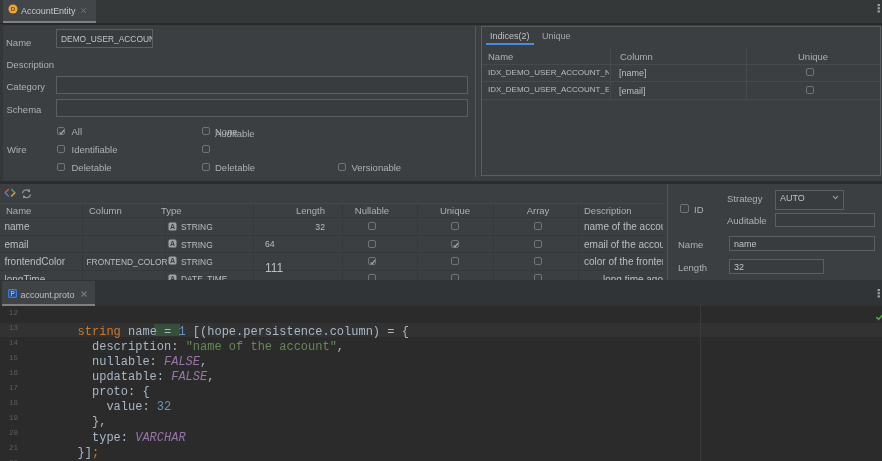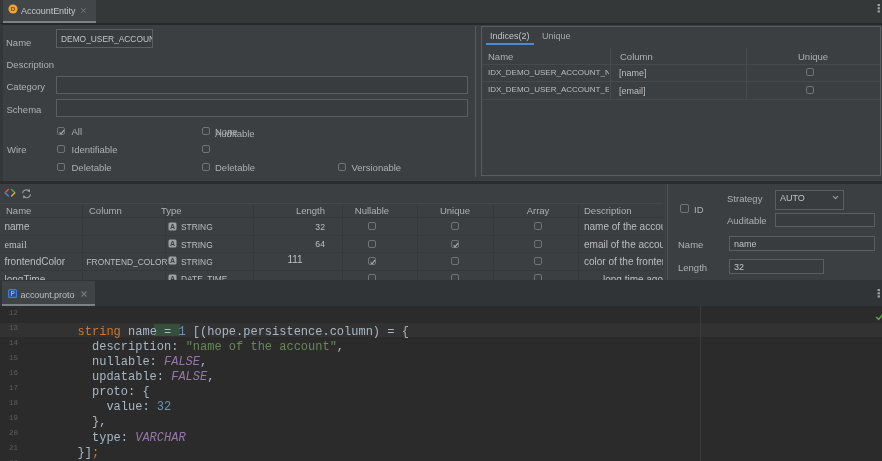--- a/index.html
+++ b/index.html
@@ -143,44 +143,44 @@
         <rect x="0.5" y="0.5" width="8" height="8" rx="1.5" fill="#9da1a4"></rect>
         <text x="4.5" y="7" font-size="7" font-weight="bold" font-family="Liberation Sans" fill="#3b3e40" text-anchor="middle">A</text>
       </svg>
     <div class="txt" style="left:181px;top:19.2px;font-size:8.4px;">STRING</div>
     <div class="txt" style="left:265px;top:19.0px;width:60px;text-align:right;font-size:8.7px;">32</div>
     <div class="cb" style="left:367.8px;top:19px;"></div>
     <div class="cb" style="left:450.5px;top:19px;"></div>
     <div class="cb" style="left:534px;top:19px;"></div>
     <div class="txt" style="left:584px;top:18.3px;width:79px;overflow:hidden;">name of the account</div>
 
-    <div class="txt" style="left:4.5px;top:35.7px;font-family:Liberation Serif, serif;">email</div>
+    <div class="txt" style="left:4.5px;top:35.7px;">email</div>
     <svg class="abs" style="left:168px;top:36px;" width="9" height="9" viewBox="0 0 9 9">
         <rect x="0.5" y="0.5" width="8" height="8" rx="1.5" fill="#9da1a4"></rect>
         <text x="4.5" y="7" font-size="7" font-weight="bold" font-family="Liberation Sans" fill="#3b3e40" text-anchor="middle">A</text>
       </svg>
     <div class="txt" style="left:181px;top:36.6px;font-size:8.4px;">STRING</div>
-    <div class="txt" style="left:265px;top:36.400000000000006px;width:60px;text-align:right;font-size:8.7px;">64</div>
+    <div class="txt" style="left:265px;top:36.400000000000006px;width:60px;text-align:left;font-size:8.7px;">64</div>
     <div class="cb" style="left:367.8px;top:36.5px;"></div>
     <div class="cb" style="left:450.5px;top:36.5px;">
       <svg width="8" height="8" viewBox="0 0 8 8" style="left:0;top:0;">
           <path d="M1.6 4.3 L3.1 5.9 L6.0 2.2" stroke="#a9acae" stroke-width="1.2" fill="none"></path>
         </svg>
     </div>
     <div class="cb" style="left:534px;top:36.5px;"></div>
     <div class="txt" style="left:584px;top:35.7px;width:79px;overflow:hidden;">email of the account</div>
 
     <div class="txt" style="left:4.5px;top:53.1px;">frontendColor</div>
     <div class="txt" style="left:86.5px;top:54px;font-size:8.4px;">FRONTEND_COLOR</div>
     <svg class="abs" style="left:168px;top:53.4px;" width="9" height="9" viewBox="0 0 9 9">
         <rect x="0.5" y="0.5" width="8" height="8" rx="1.5" fill="#9da1a4"></rect>
         <text x="4.5" y="7" font-size="7" font-weight="bold" font-family="Liberation Sans" fill="#3b3e40" text-anchor="middle">A</text>
       </svg>
     <div class="txt" style="left:181px;top:54.0px;font-size:8.4px;">STRING</div>
-    <div class="txt" style="left:265px;top:51px;width:60px;text-align:center;font-size:10px;">111</div>
+    <div class="txt" style="left:265px;top:58px;width:60px;text-align:left;font-size:12px;">111</div>
     <div class="cb" style="left:367.8px;top:53.9px;">
       <svg width="8" height="8" viewBox="0 0 8 8" style="left:0;top:0;">
           <path d="M1.6 4.3 L3.1 5.9 L6.0 2.2" stroke="#a9acae" stroke-width="1.2" fill="none"></path>
         </svg>
     </div>
     <div class="cb" style="left:450.5px;top:53.9px;"></div>
     <div class="cb" style="left:534px;top:53.9px;"></div>
     <div class="txt" style="left:584px;top:53.1px;width:79px;overflow:hidden;">color of the frontend</div>
 
     <div class="txt" style="left:4.5px;top:70.5px;">longTime</div>

